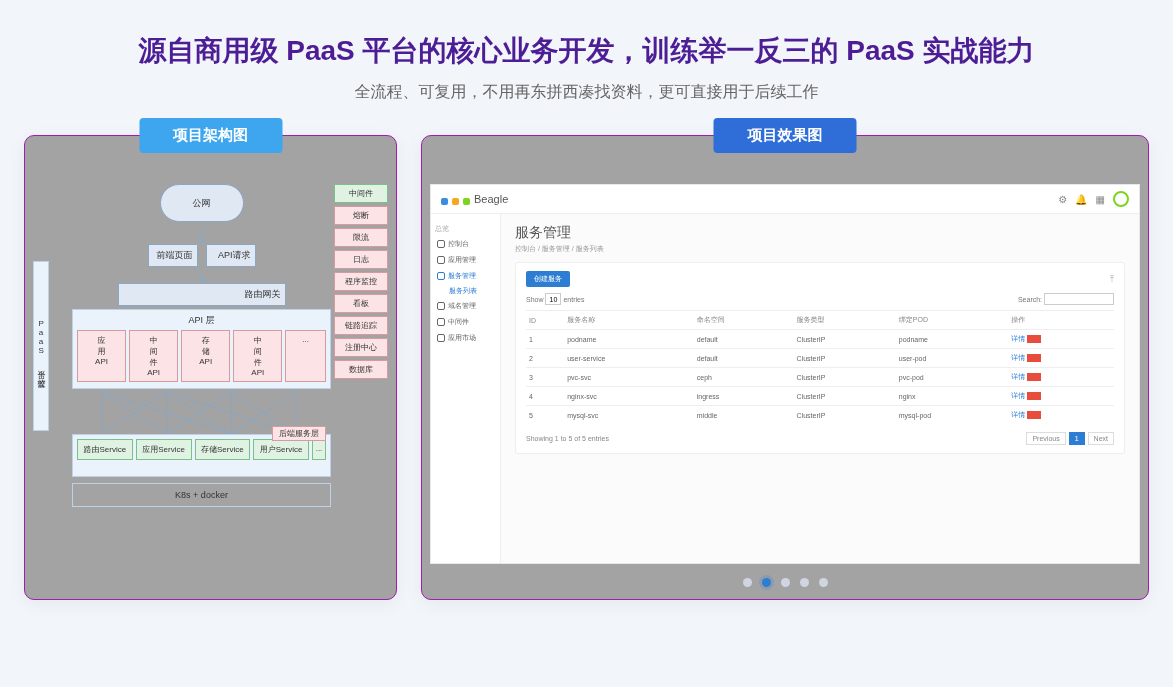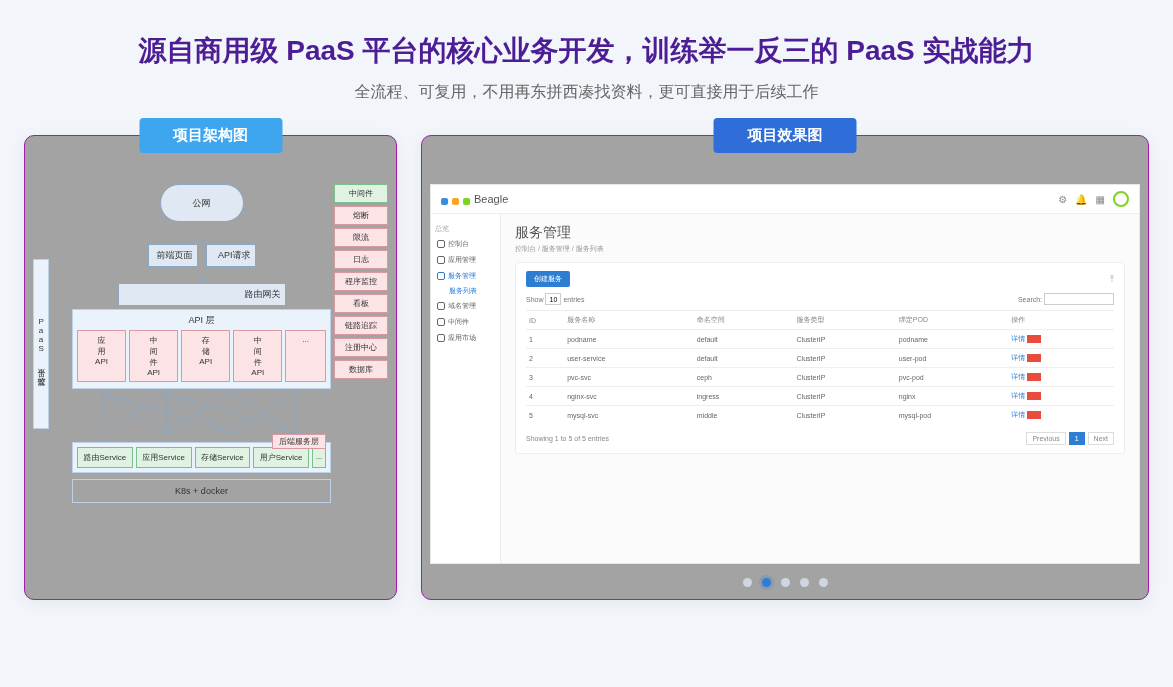--- a/index.html
+++ b/index.html
@@ -106,21 +106,21 @@
     border:1px solid #d79aa0; background:#fce4e6; padding:3px 2px; text-align:center;
     font-size:8px;
   }
   .paas-label {
     writing-mode: vertical-lr; text-orientation: upright;
     border:1px solid #bcd2e8; background:#eaf2fb; padding:6px 2px; font-size:8px;
     height:170px; display:flex; align-items:center; justify-content:center; text-align:center;
     line-height:1.2;
   }
   .svc-outer {
-    border:1px solid #bcd2e8; background:#eaf2fb; padding:4px 4px 4px; margin-top:8px;
+    border:1px solid #bcd2e8; background:#eaf2fb; padding:4px 4px 16px; margin-top:0;
     position:relative;
   }
   .svc-outer .tag{
     position:absolute; right:4px; top:-9px; font-size:8px;
     border:1px solid #d79aa0; background:#fce4e6; padding:1px 6px;
   }
   .k8s {
     border:1px solid #bcd2e8; padding:6px; text-align:center; margin:6px 0 0; font-size:9px;
   }
   .net {

